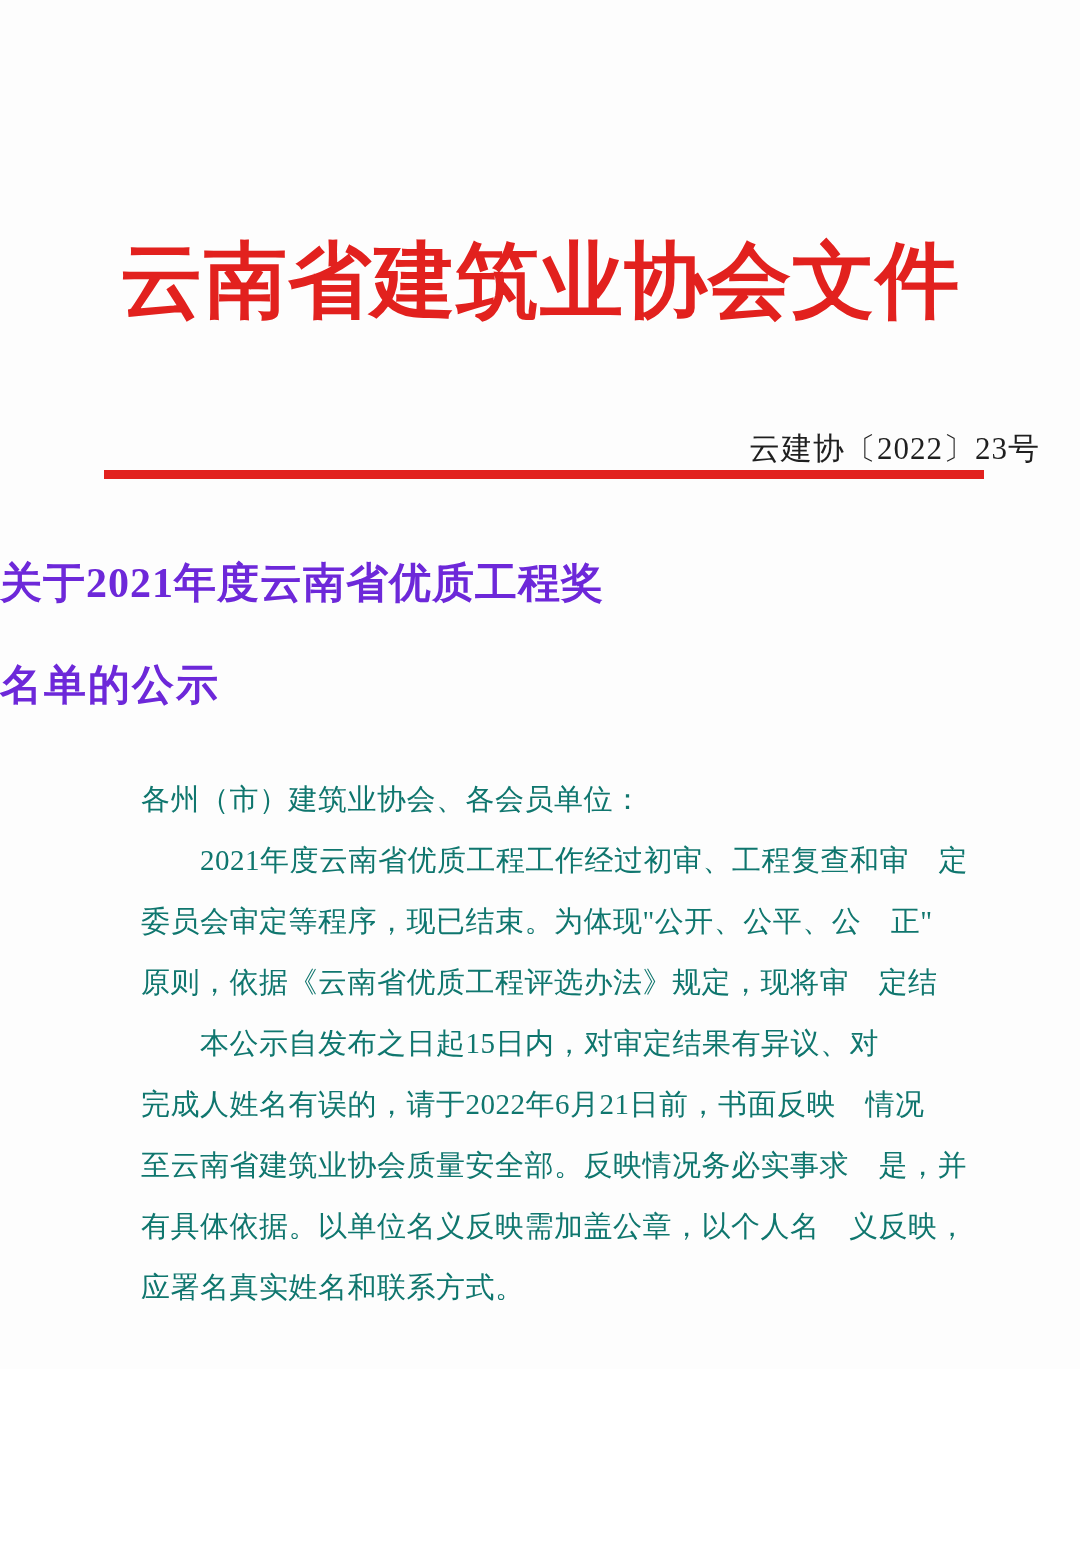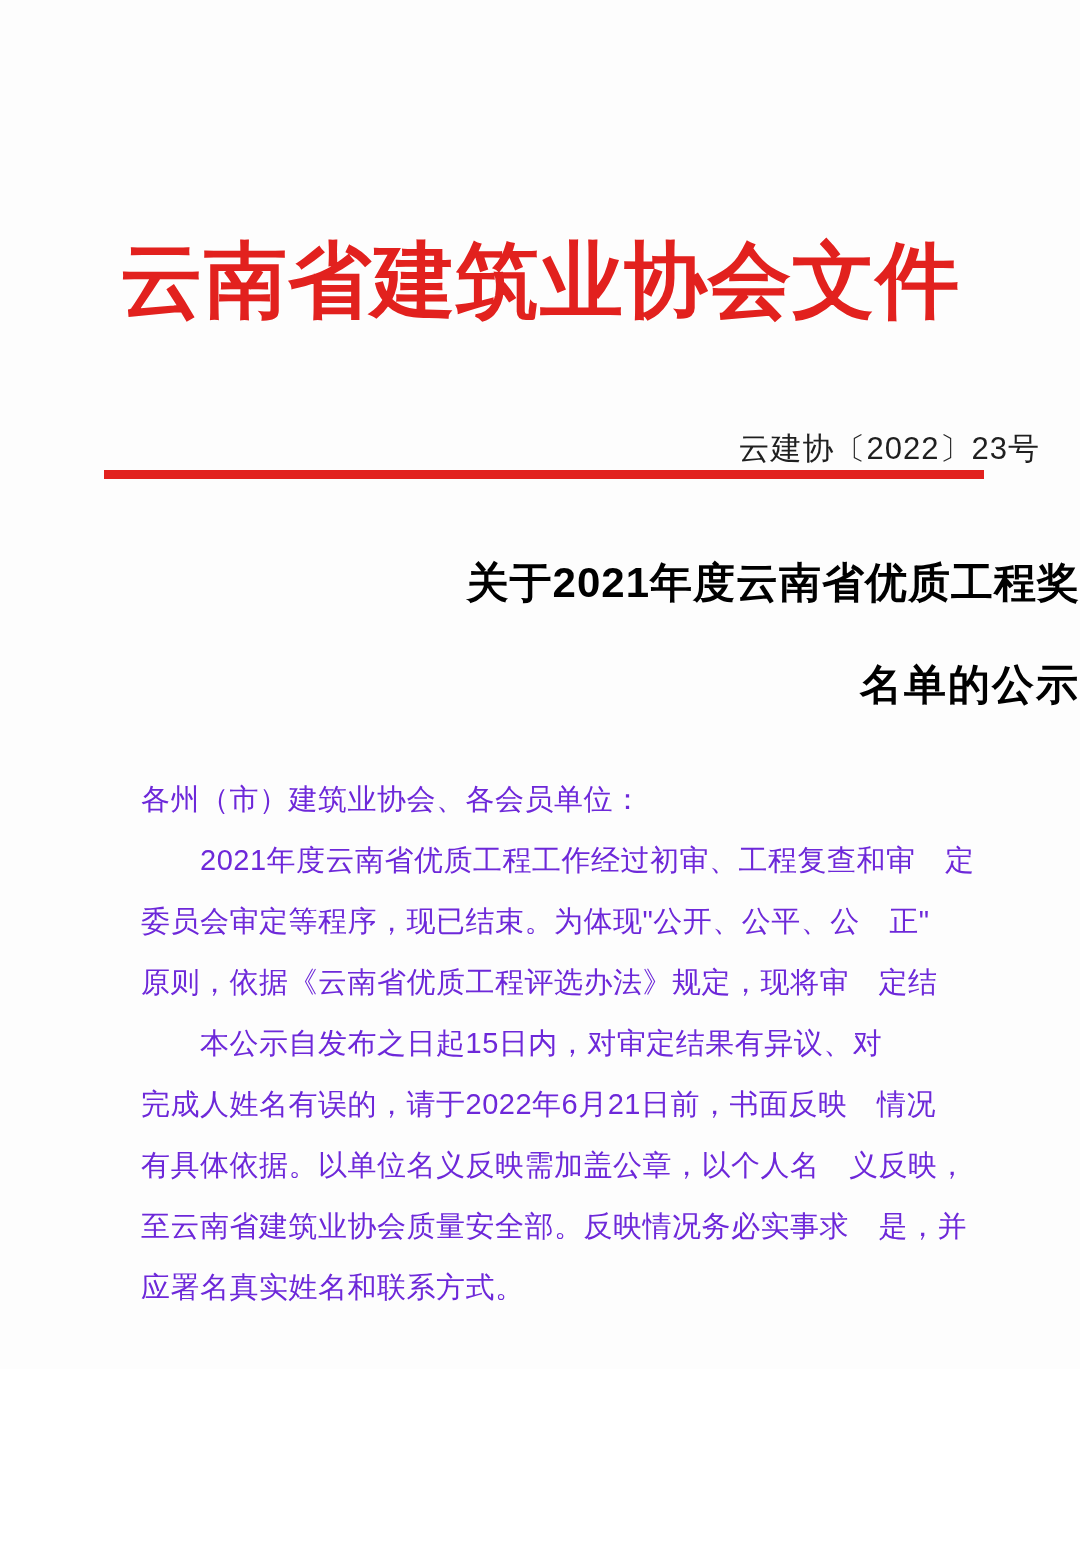--- a/index.html
+++ b/index.html
@@ -6,21 +6,21 @@
     margin: 0;
     padding: 0;
     background: #ffffff;
   }
   .page {
     position: relative;
     width: 1080px;
     height: 1369px;
     background: #fdfdfd;
     overflow: hidden;
-    font-family: Liberation Sans, sans-serif;
+    font-family: Liberation Serif, serif;
   }
   .header-title {
     position: absolute;
     top: 226px;
     left: 0;
     width: 100%;
     text-align: center;
     font-size: 83px;
     font-weight: 700;
     color: #e2211e;
@@ -45,42 +45,42 @@
     left: 104px;
     width: 880px;
     height: 9px;
     background: #e2211e;
   }
   .doc-title {
     position: absolute;
     top: 560px;
     left: 0;
     width: 100%;
-    text-align: right;
-    color: #000000;
+    text-align: left;
+    color: #6d28d9;
     font-weight: 700;
   }
   .doc-title-line1 {
     font-size: 42px;
     line-height: 46px;
     letter-spacing: 1px;
   }
   .doc-title-line2 {
     font-size: 42px;
     line-height: 46px;
     margin-top: 56px;
     letter-spacing: 2px;
   }
   .body-text {
     position: absolute;
     top: 769px;
     left: 141px;
     width: 815px;
     font-size: 29px;
-    color: #6d28d9;
+    color: #0f766e;
   }
   .body-line {
     height: 61px;
     line-height: 61px;
     white-space: pre;
     letter-spacing: 0.5px;
   }
   .page-number {
     position: absolute;
     top: 1494px;
@@ -107,20 +107,20 @@
     <div class="doc-title-line2">名单的公示</div>
   </div>
 
   <div class="body-text">
     <div class="body-line">各州（市）建筑业协会、各会员单位：</div>
     <div class="body-line">　　2021年度云南省优质工程工作经过初审、工程复查和审　定</div>
     <div class="body-line">委员会审定等程序，现已结束。为体现"公开、公平、公　正"</div>
     <div class="body-line">原则，依据《云南省优质工程评选办法》规定，现将审　定结</div>
     <div class="body-line">　　本公示自发布之日起15日内，对审定结果有异议、对</div>
     <div class="body-line">完成人姓名有误的，请于2022年6月21日前，书面反映　情况</div>
+    <div class="body-line">至云南省建筑业协会质量安全部。反映情况务必实事求　是，并</div>
     <div class="body-line">有具体依据。以单位名义反映需加盖公章，以个人名　义反映，</div>
-    <div class="body-line">至云南省建筑业协会质量安全部。反映情况务必实事求　是，并</div>
     <div class="body-line">应署名真实姓名和联系方式。</div>
   </div>
 
   <div class="page-number">— 1 —</div>
 
 </div>
 
 </body></html>

